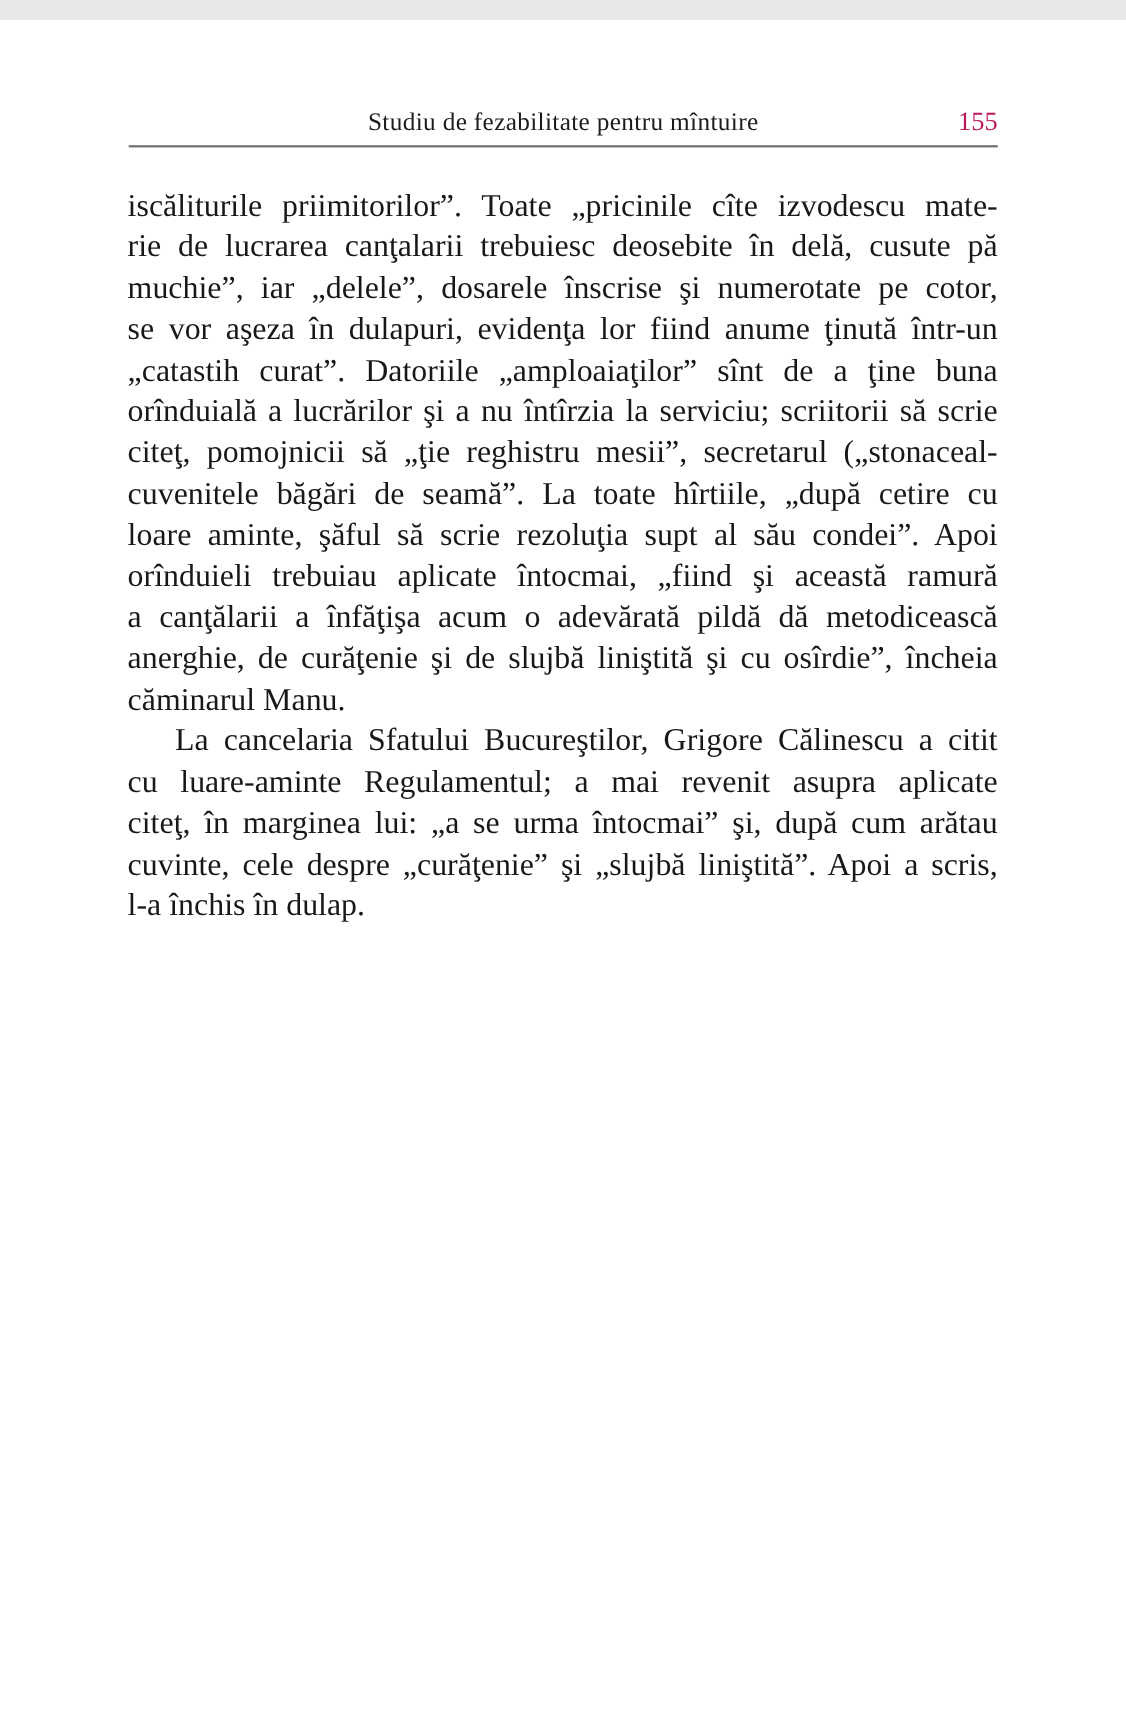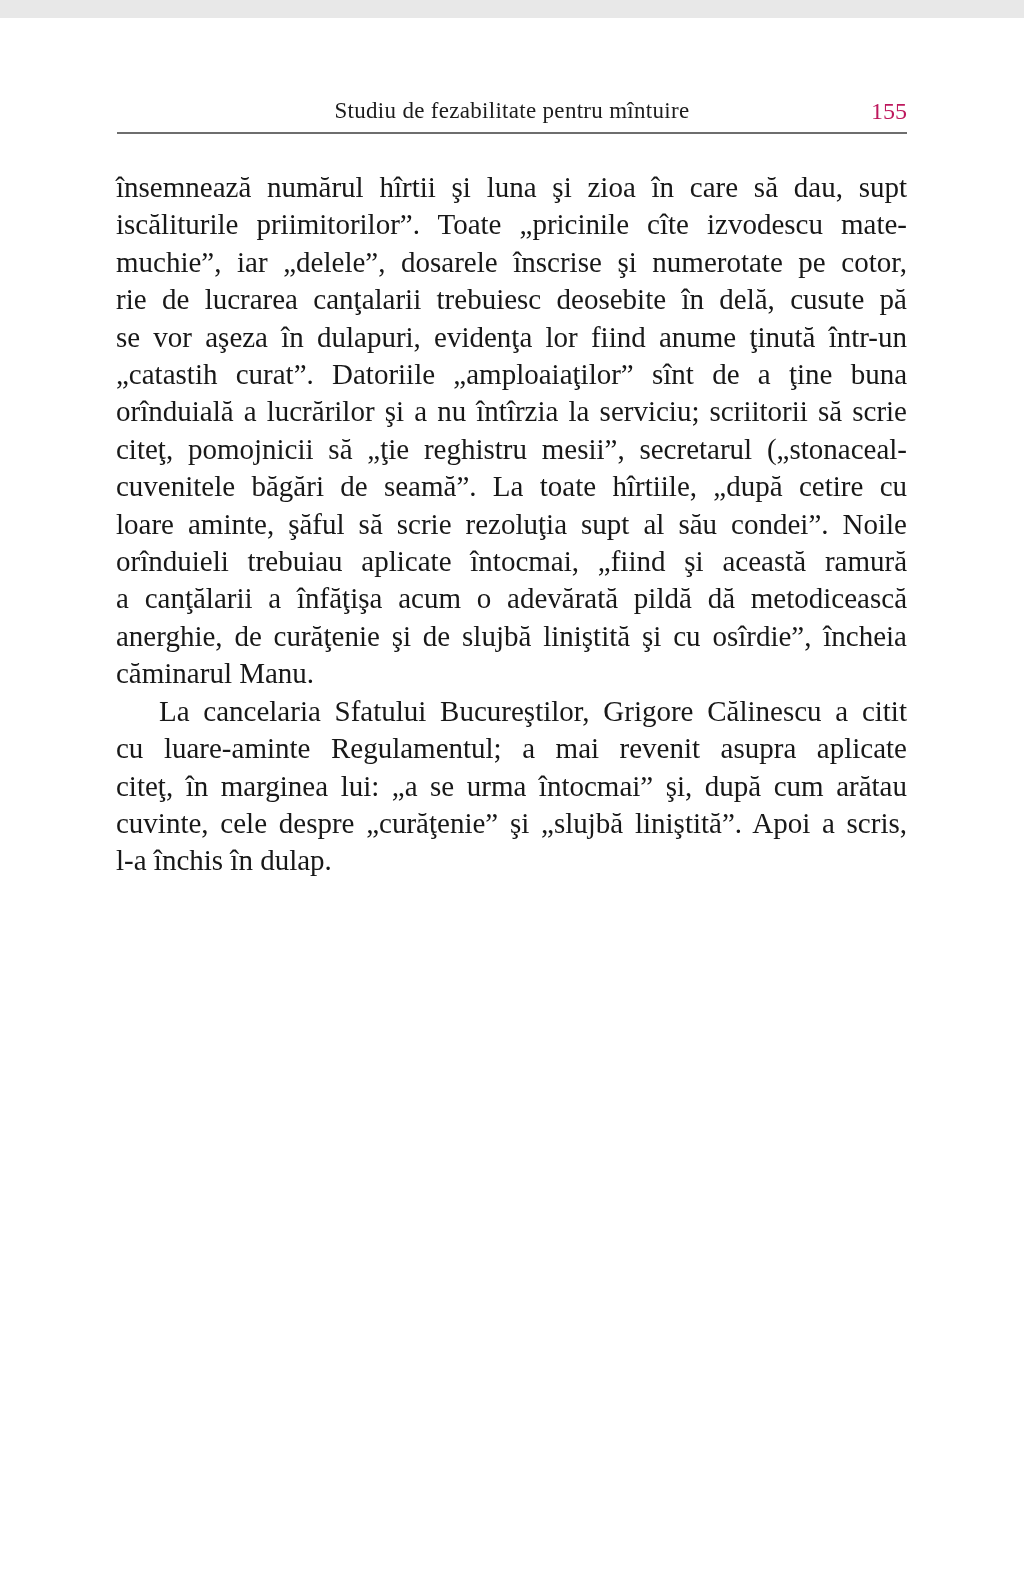--- a/index.html
+++ b/index.html
@@ -78,30 +78,29 @@
   <div class="running-header">
     <span class="running-title">Studiu de fezabilitate pentru mîntuire</span>
     <span class="page-number">155</span>
   </div>
 
   <div class="header-rule"></div>
 
   <div class="body-text">
 
     <div class="para">
-      <div class="line">însemnează numărul hîrtii şi luna şi zioa în care să dau, supt</div>
       <div class="line">iscăliturile priimitorilor”. Toate „pricinile cîte izvodescu mate-</div>
+      <div class="line">rie de lucrarea canţalarii trebuiesc deosebite în delă, cusute pă</div>
       <div class="line">muchie”, iar „delele”, dosarele înscrise şi numerotate pe cotor,</div>
-      <div class="line">rie de lucrarea canţalarii trebuiesc deosebite în delă, cusute pă</div>
       <div class="line">se vor aşeza în dulapuri, evidenţa lor fiind anume ţinută într-un</div>
       <div class="line">„catastih curat”. Datoriile „amploaiaţilor” sînt de a ţine buna</div>
       <div class="line">orînduială a lucrărilor şi a nu întîrzia la serviciu; scriitorii să scrie</div>
       <div class="line">citeţ, pomojnicii să „ţie reghistru mesii”, secretarul („stonaceal-</div>
       <div class="line">cuvenitele băgări de seamă”. La toate hîrtiile, „după cetire cu</div>
-      <div class="line">loare aminte, şăful să scrie rezoluţia supt al său condei”. Noile</div>
+      <div class="line">loare aminte, şăful să scrie rezoluţia supt al său condei”. Apoi</div>
       <div class="line">orînduieli trebuiau aplicate întocmai, „fiind şi această ramură</div>
       <div class="line">a canţălarii a înfăţişa acum o adevărată pildă dă metodicească</div>
       <div class="line">anerghie, de curăţenie şi de slujbă liniştită şi cu osîrdie”, încheia</div>
       <div class="line last">căminarul Manu.</div>
     </div>
 
     <div class="para">
       <div class="line indent">La cancelaria Sfatului Bucureştilor, Grigore Călinescu a citit</div>
       <div class="line">cu luare-aminte Regulamentul; a mai revenit asupra aplicate</div>
       <div class="line">citeţ, în marginea lui: „a se urma întocmai” şi, după cum arătau</div>

